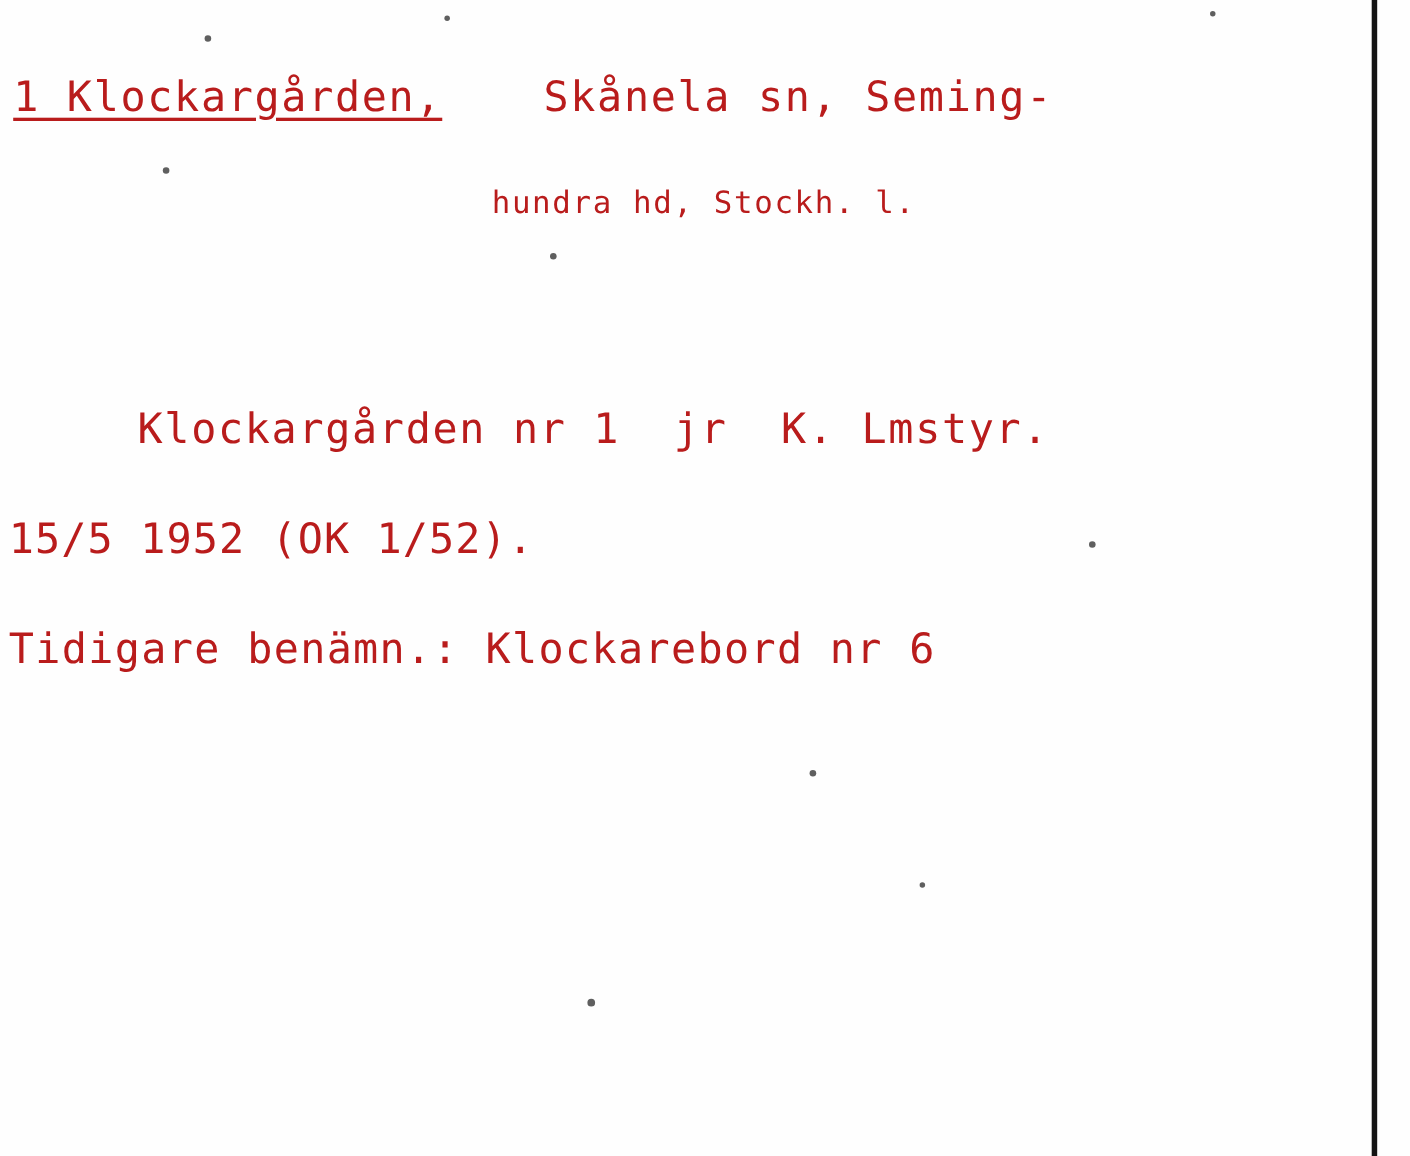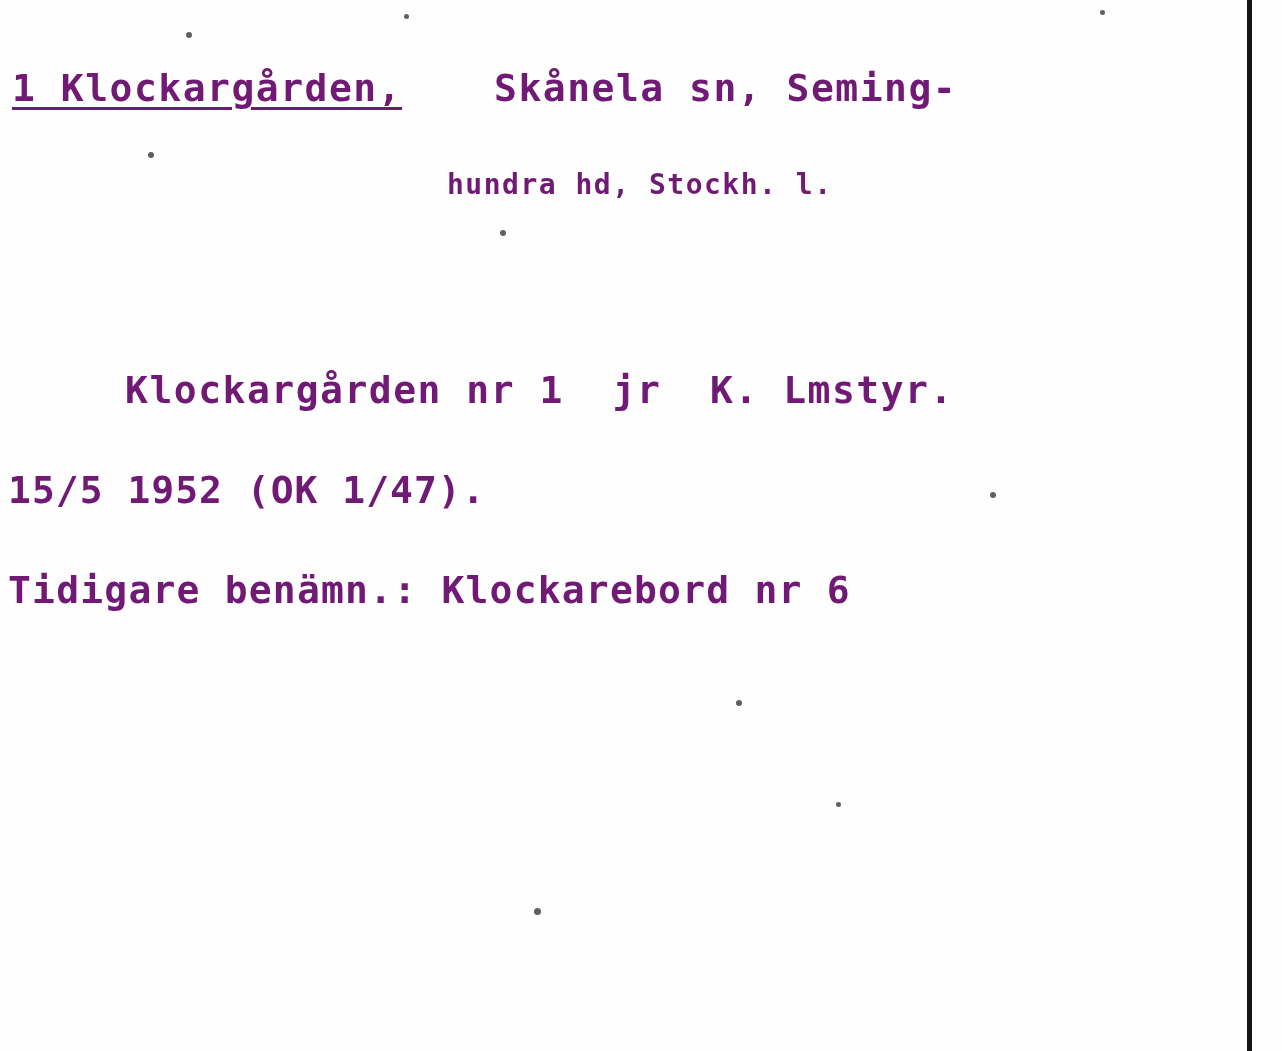--- a/index.html
+++ b/index.html
@@ -31,24 +31,24 @@
     top: 0;
     right: 30px;
     width: 5px;
     height: 1051px;
     background: #141414;
   }
 
   .typed {
     position: absolute;
     font-family: "DejaVu Sans Mono", monospace;
-    font-weight: 700;
+    font-weight: 400;
     letter-spacing: 1.5px;
     white-space: pre;
-    color: #701a75;
+    color: #b91c1c;
   }
 
   
   .line-heading {
     top: 66px;
     left: 12px;
     font-size: 38px;
   }
   .line-heading .under {
     text-decoration: underline;
@@ -100,21 +100,21 @@
 
 <div class="card">
 
   <div class="edge-rule"></div>
 
   <div class="typed line-heading"><span class="under">1 Klockargården,</span><span class="gap"></span><span>Skånela sn, Seming-</span></div>
 
   <div class="typed line-heading2">hundra hd, Stockh. l.</div>
 
   <div class="typed line-body1">Klockargården nr 1  jr  K. Lmstyr.</div>
-  <div class="typed line-body2">15/5 1952 (OK 1/47).</div>
+  <div class="typed line-body2">15/5 1952 (OK 1/52).</div>
   <div class="typed line-body3">Tidigare benämn.: Klockarebord nr 6</div>
 
   <div class="speck" style="left:186px; top:32px; width:6px; height:6px;"></div>
   <div class="speck" style="left:404px; top:14px; width:5px; height:5px;"></div>
   <div class="speck" style="left:1100px; top:10px; width:5px; height:5px;"></div>
   <div class="speck" style="left:148px; top:152px; width:6px; height:6px;"></div>
   <div class="speck" style="left:500px; top:230px; width:6px; height:6px;"></div>
   <div class="speck" style="left:990px; top:492px; width:6px; height:6px;"></div>
   <div class="speck" style="left:736px; top:700px; width:6px; height:6px;"></div>
   <div class="speck" style="left:836px; top:802px; width:5px; height:5px;"></div>

